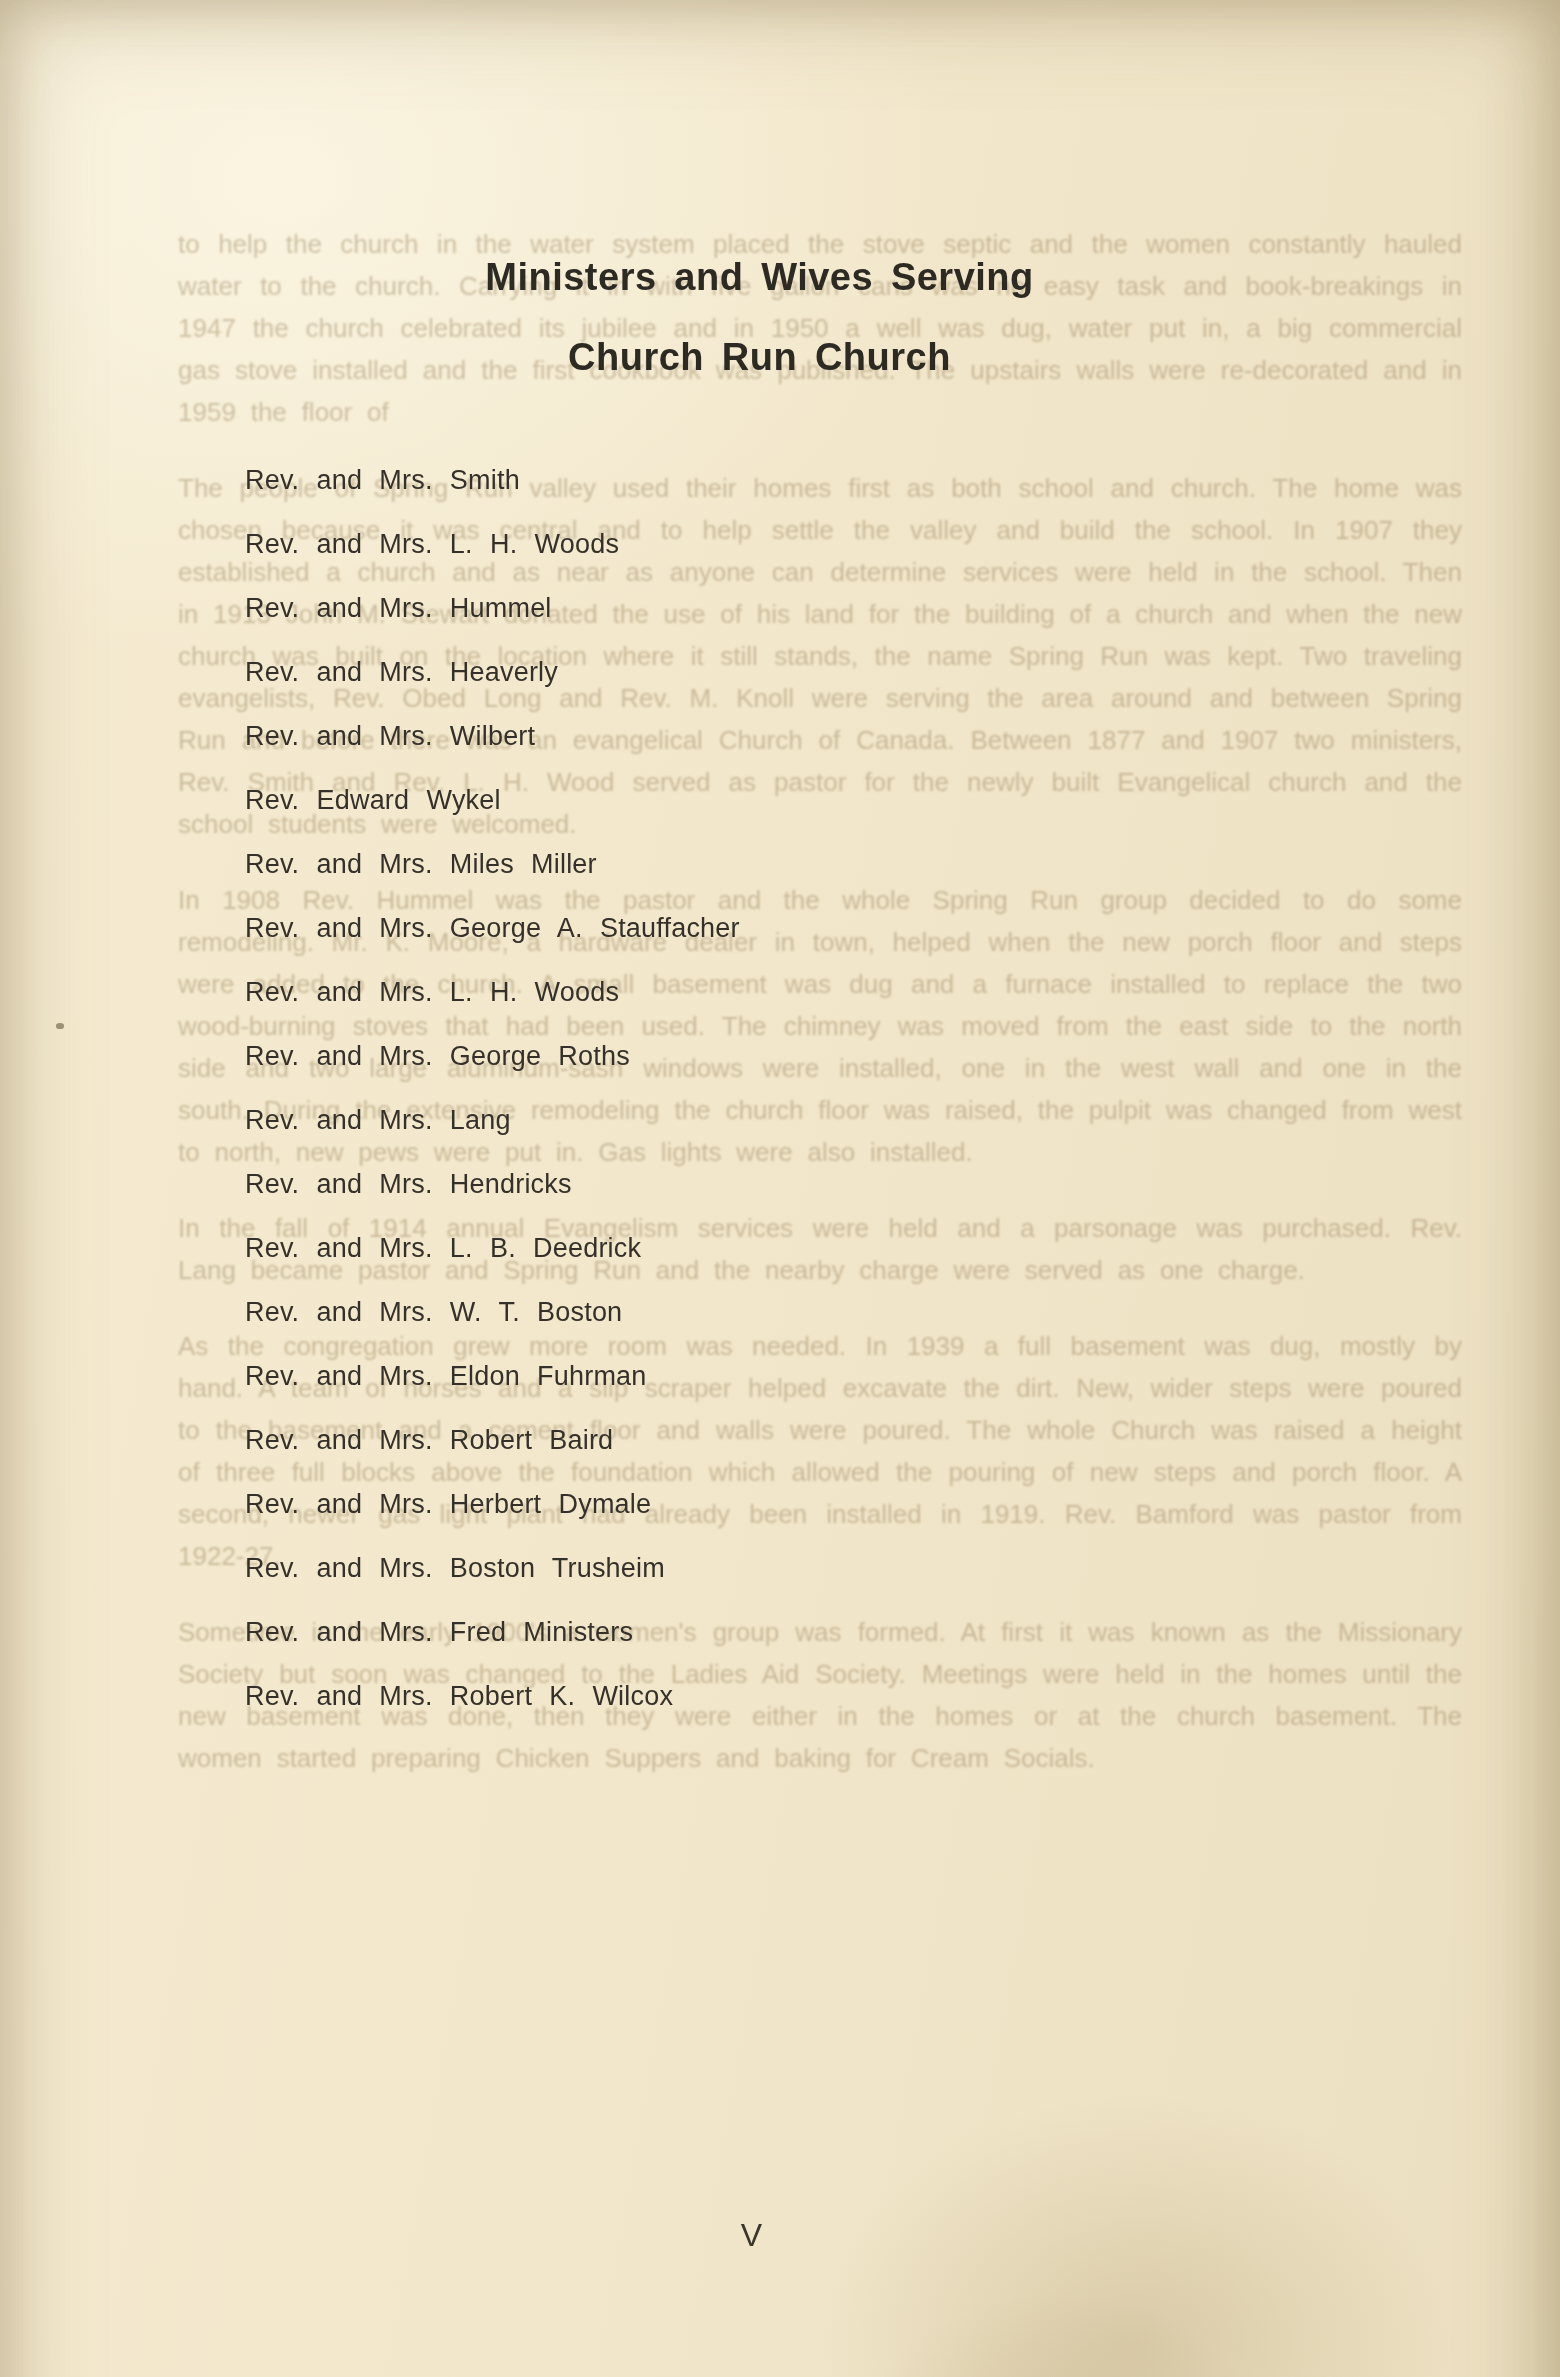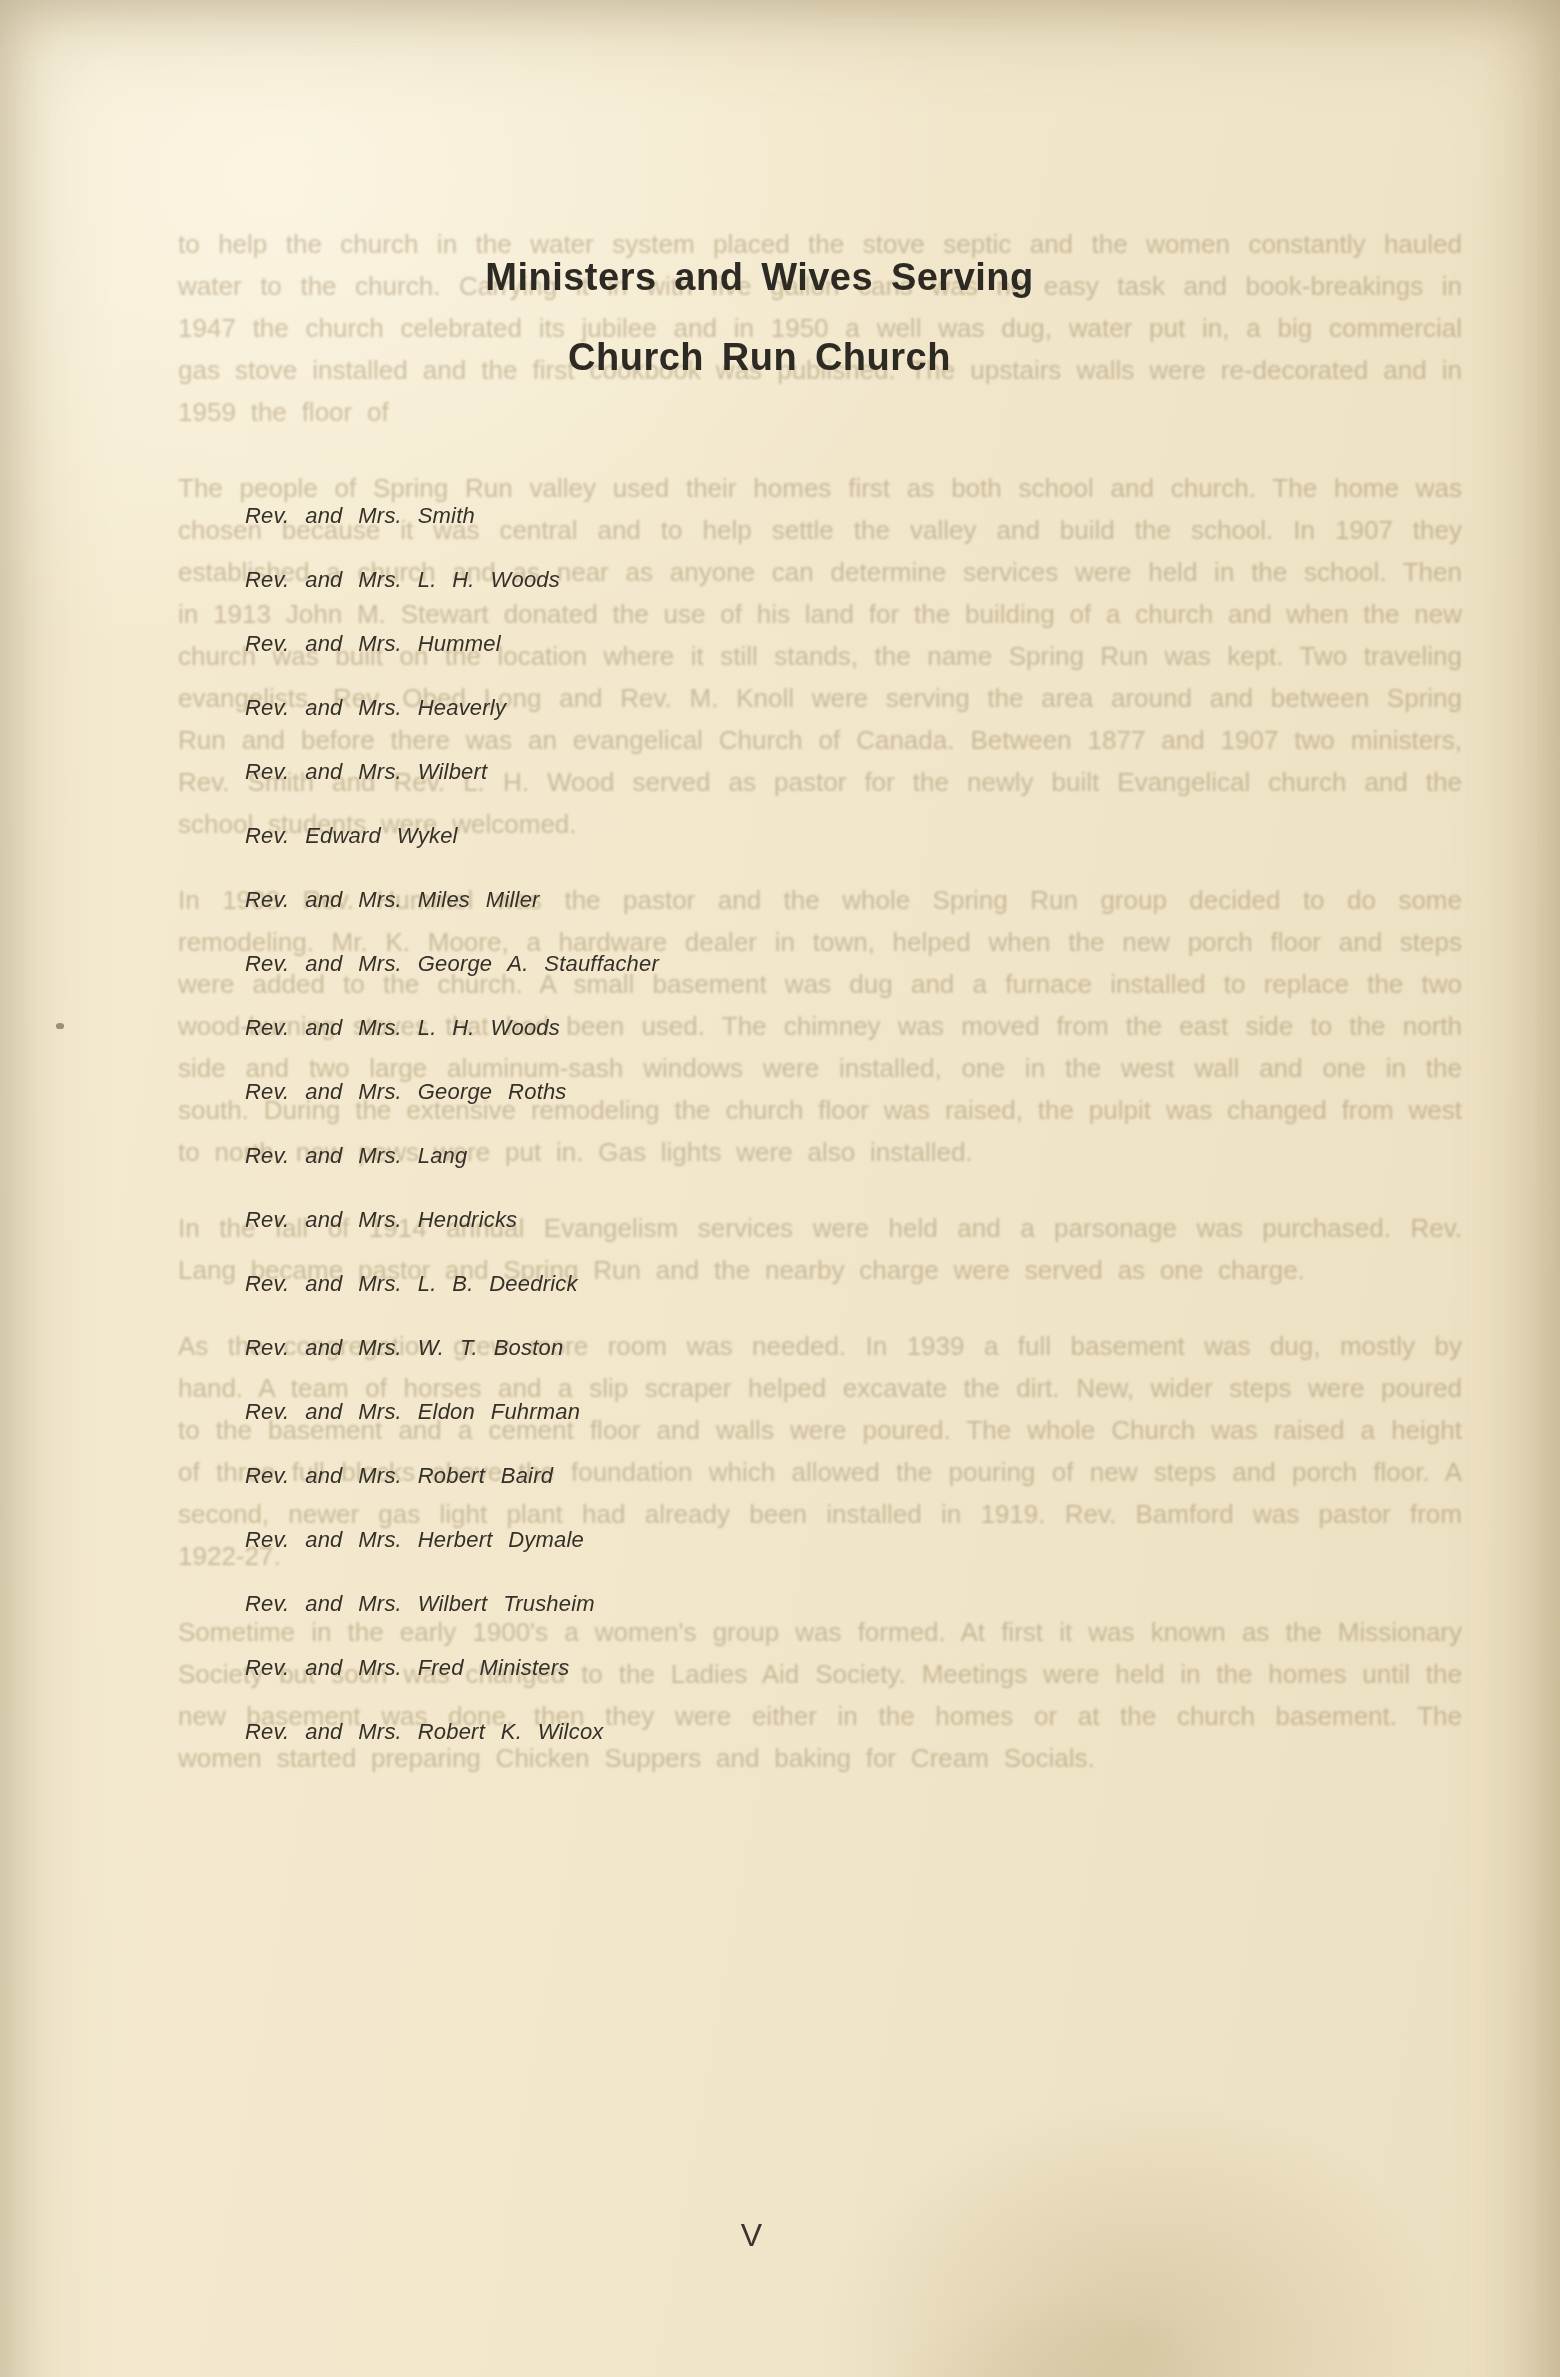--- a/index.html
+++ b/index.html
@@ -56,28 +56,27 @@
   }
   .title-line{
     font-weight:bold;
     font-size:38px;
     line-height:80px;
     letter-spacing:0.5px;
     word-spacing:6.7px;
   }
   .ministers-list{
     position:absolute;
-    left:245px;top:484px;
+    left:245px;top:448px;
     list-style:none;
     color:var(--ink);
-    font-size:22px;
+    font-size:27px;
     line-height:64px;
     letter-spacing:0.2px;
     word-spacing:9.5px;
-    font-style:italic;
   }
   .page-number{
     position:absolute;
     top:2214px;left:0;width:1503px;
     text-align:center;
     font-size:32px;
     line-height:43px;
     color:#3a362e;
   }
   .speck{
@@ -120,21 +119,21 @@
         <li>Rev. and Mrs. George A. Stauffacher</li>
         <li>Rev. and Mrs. L. H. Woods</li>
         <li>Rev. and Mrs. George Roths</li>
         <li>Rev. and Mrs. Lang</li>
         <li>Rev. and Mrs. Hendricks</li>
         <li>Rev. and Mrs. L. B. Deedrick</li>
         <li>Rev. and Mrs. W. T. Boston</li>
         <li>Rev. and Mrs. Eldon Fuhrman</li>
         <li>Rev. and Mrs. Robert Baird</li>
         <li>Rev. and Mrs. Herbert Dymale</li>
-        <li>Rev. and Mrs. Wilbert Trusheim</li>
+        <li>Rev. and Mrs. Boston Trusheim</li>
         <li>Rev. and Mrs. Fred Ministers</li>
         <li>Rev. and Mrs. Robert K. Wilcox</li>
       </ul>
 
     <div class="page-number">V</div>
 
     <div class="speck"></div>
 
   </div>
 

